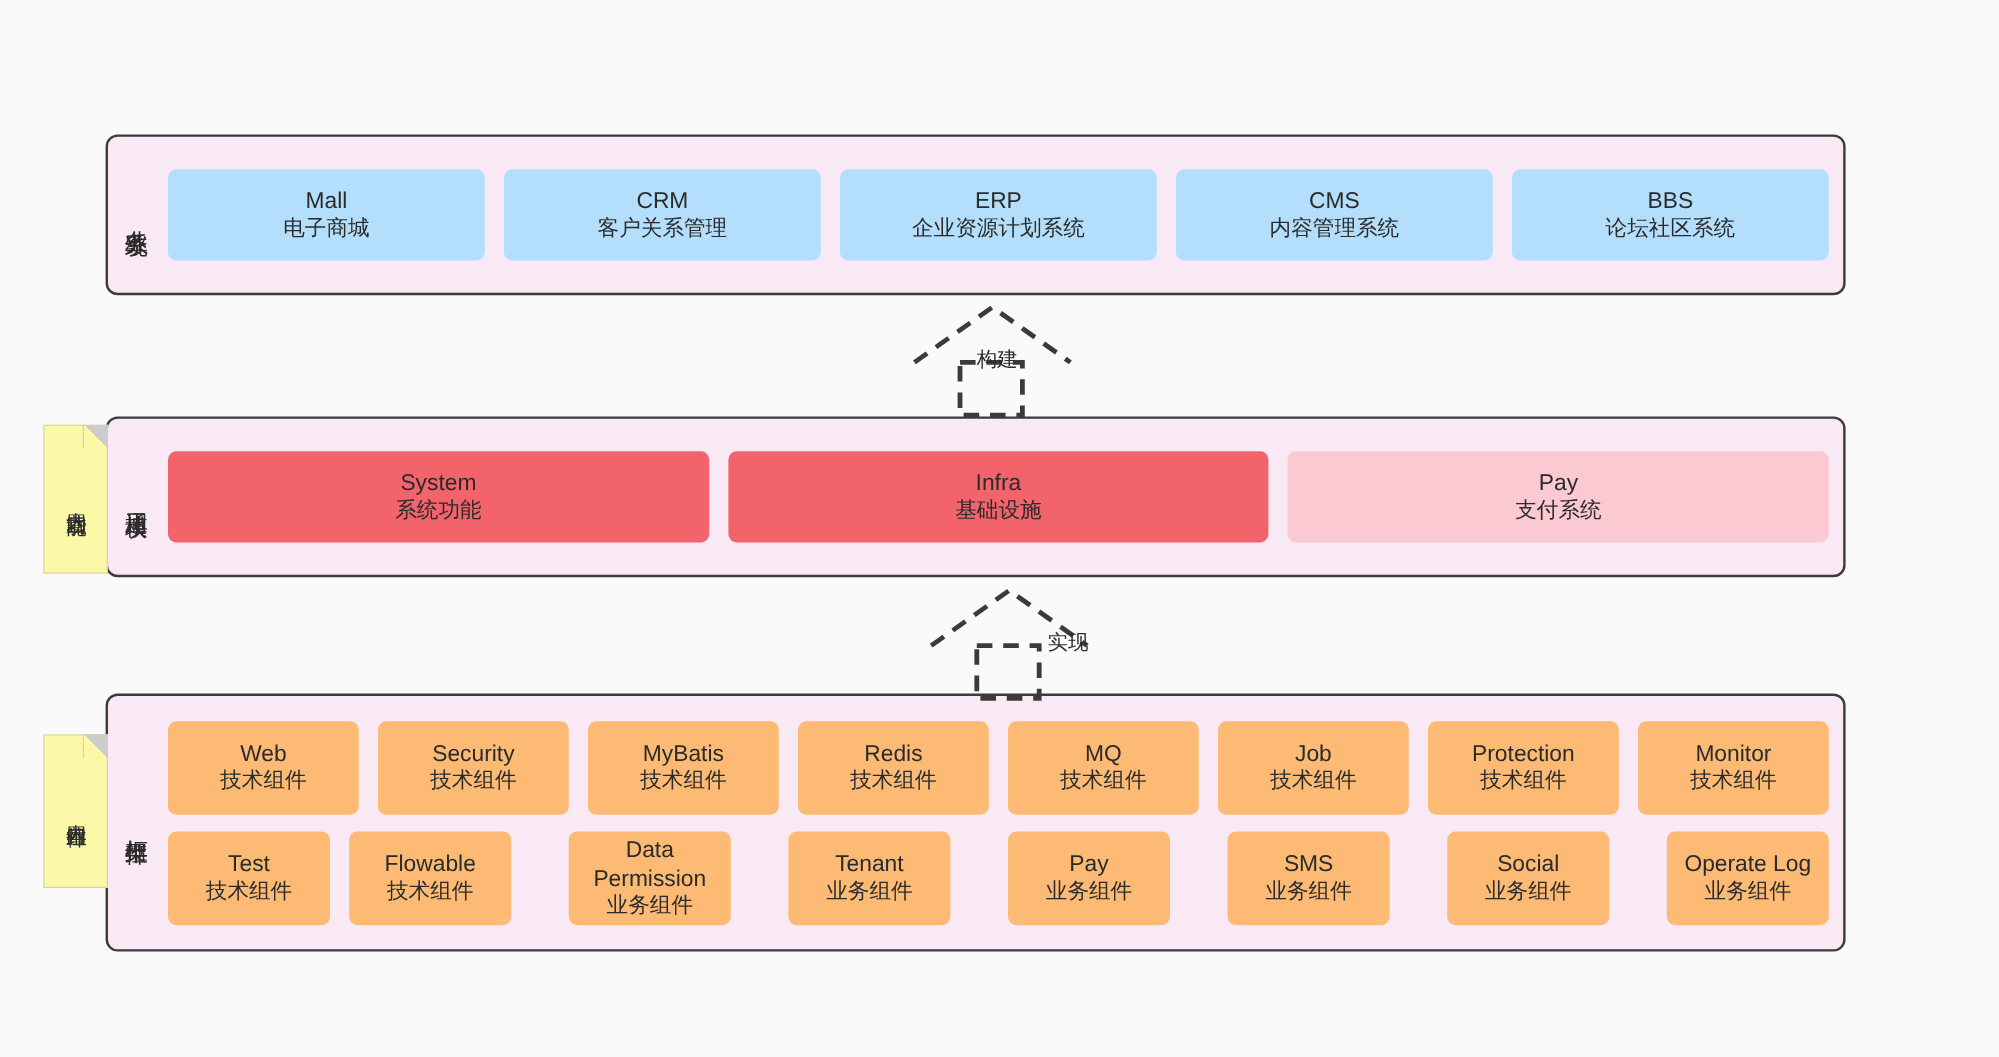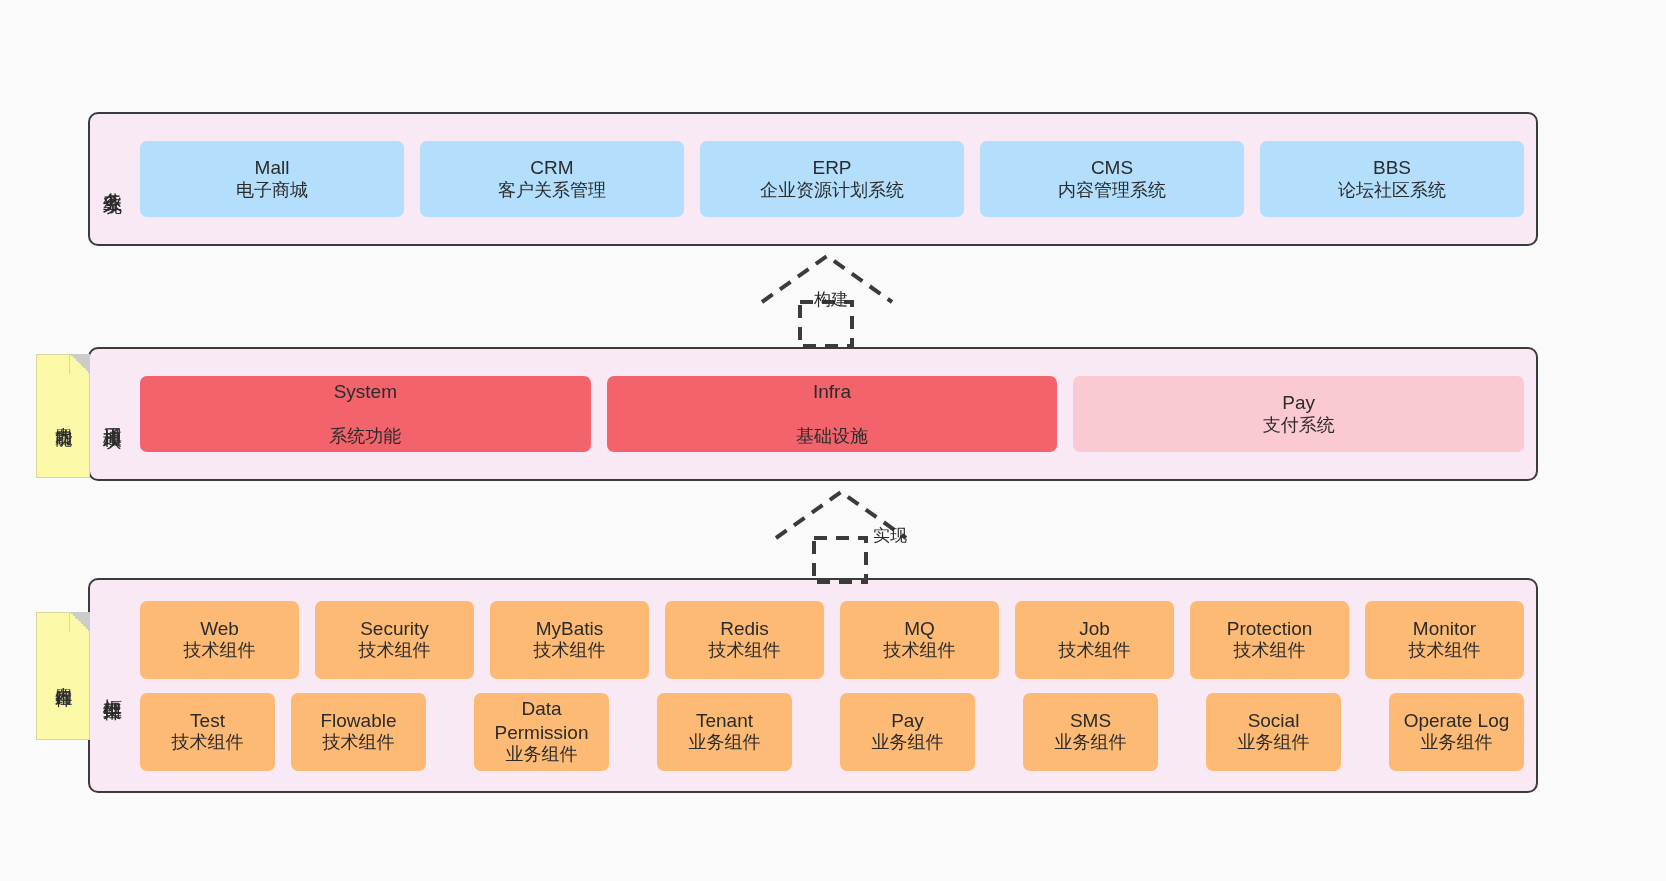--- a/index.html
+++ b/index.html
@@ -72,21 +72,21 @@
     color: #2b2b2b;
     line-height: 1.22;
     text-align: center;
     padding: 4px 2px;
   }
   .node .t1 { font-size: 19px; }
   .node .t2 { font-size: 18px; }
 
   
   .c-blue        { background: #b3dffc; }
-  .c-red         { background: #f2636c; justify-content: space-between; }
+  .c-red         { background: #f2636c; }
   .c-pink        { background: #fbc9d2; }
   .c-green       { background: #fdba74; }
   .c-lightgreen  { background: #fdba74; margin-left: 32px; }
 
   
   #layer-business  { left: 88px;  top: 112px; width: 1450px; height: 134px; }
   #layer-modules   { left: 88px;  top: 347px; width: 1450px; height: 134px; }
   #layer-framework { left: 88px;  top: 578px; width: 1450px; height: 215px; }
 
   #layer-business .layer-body  { padding: 0 12px 0 4px; }

